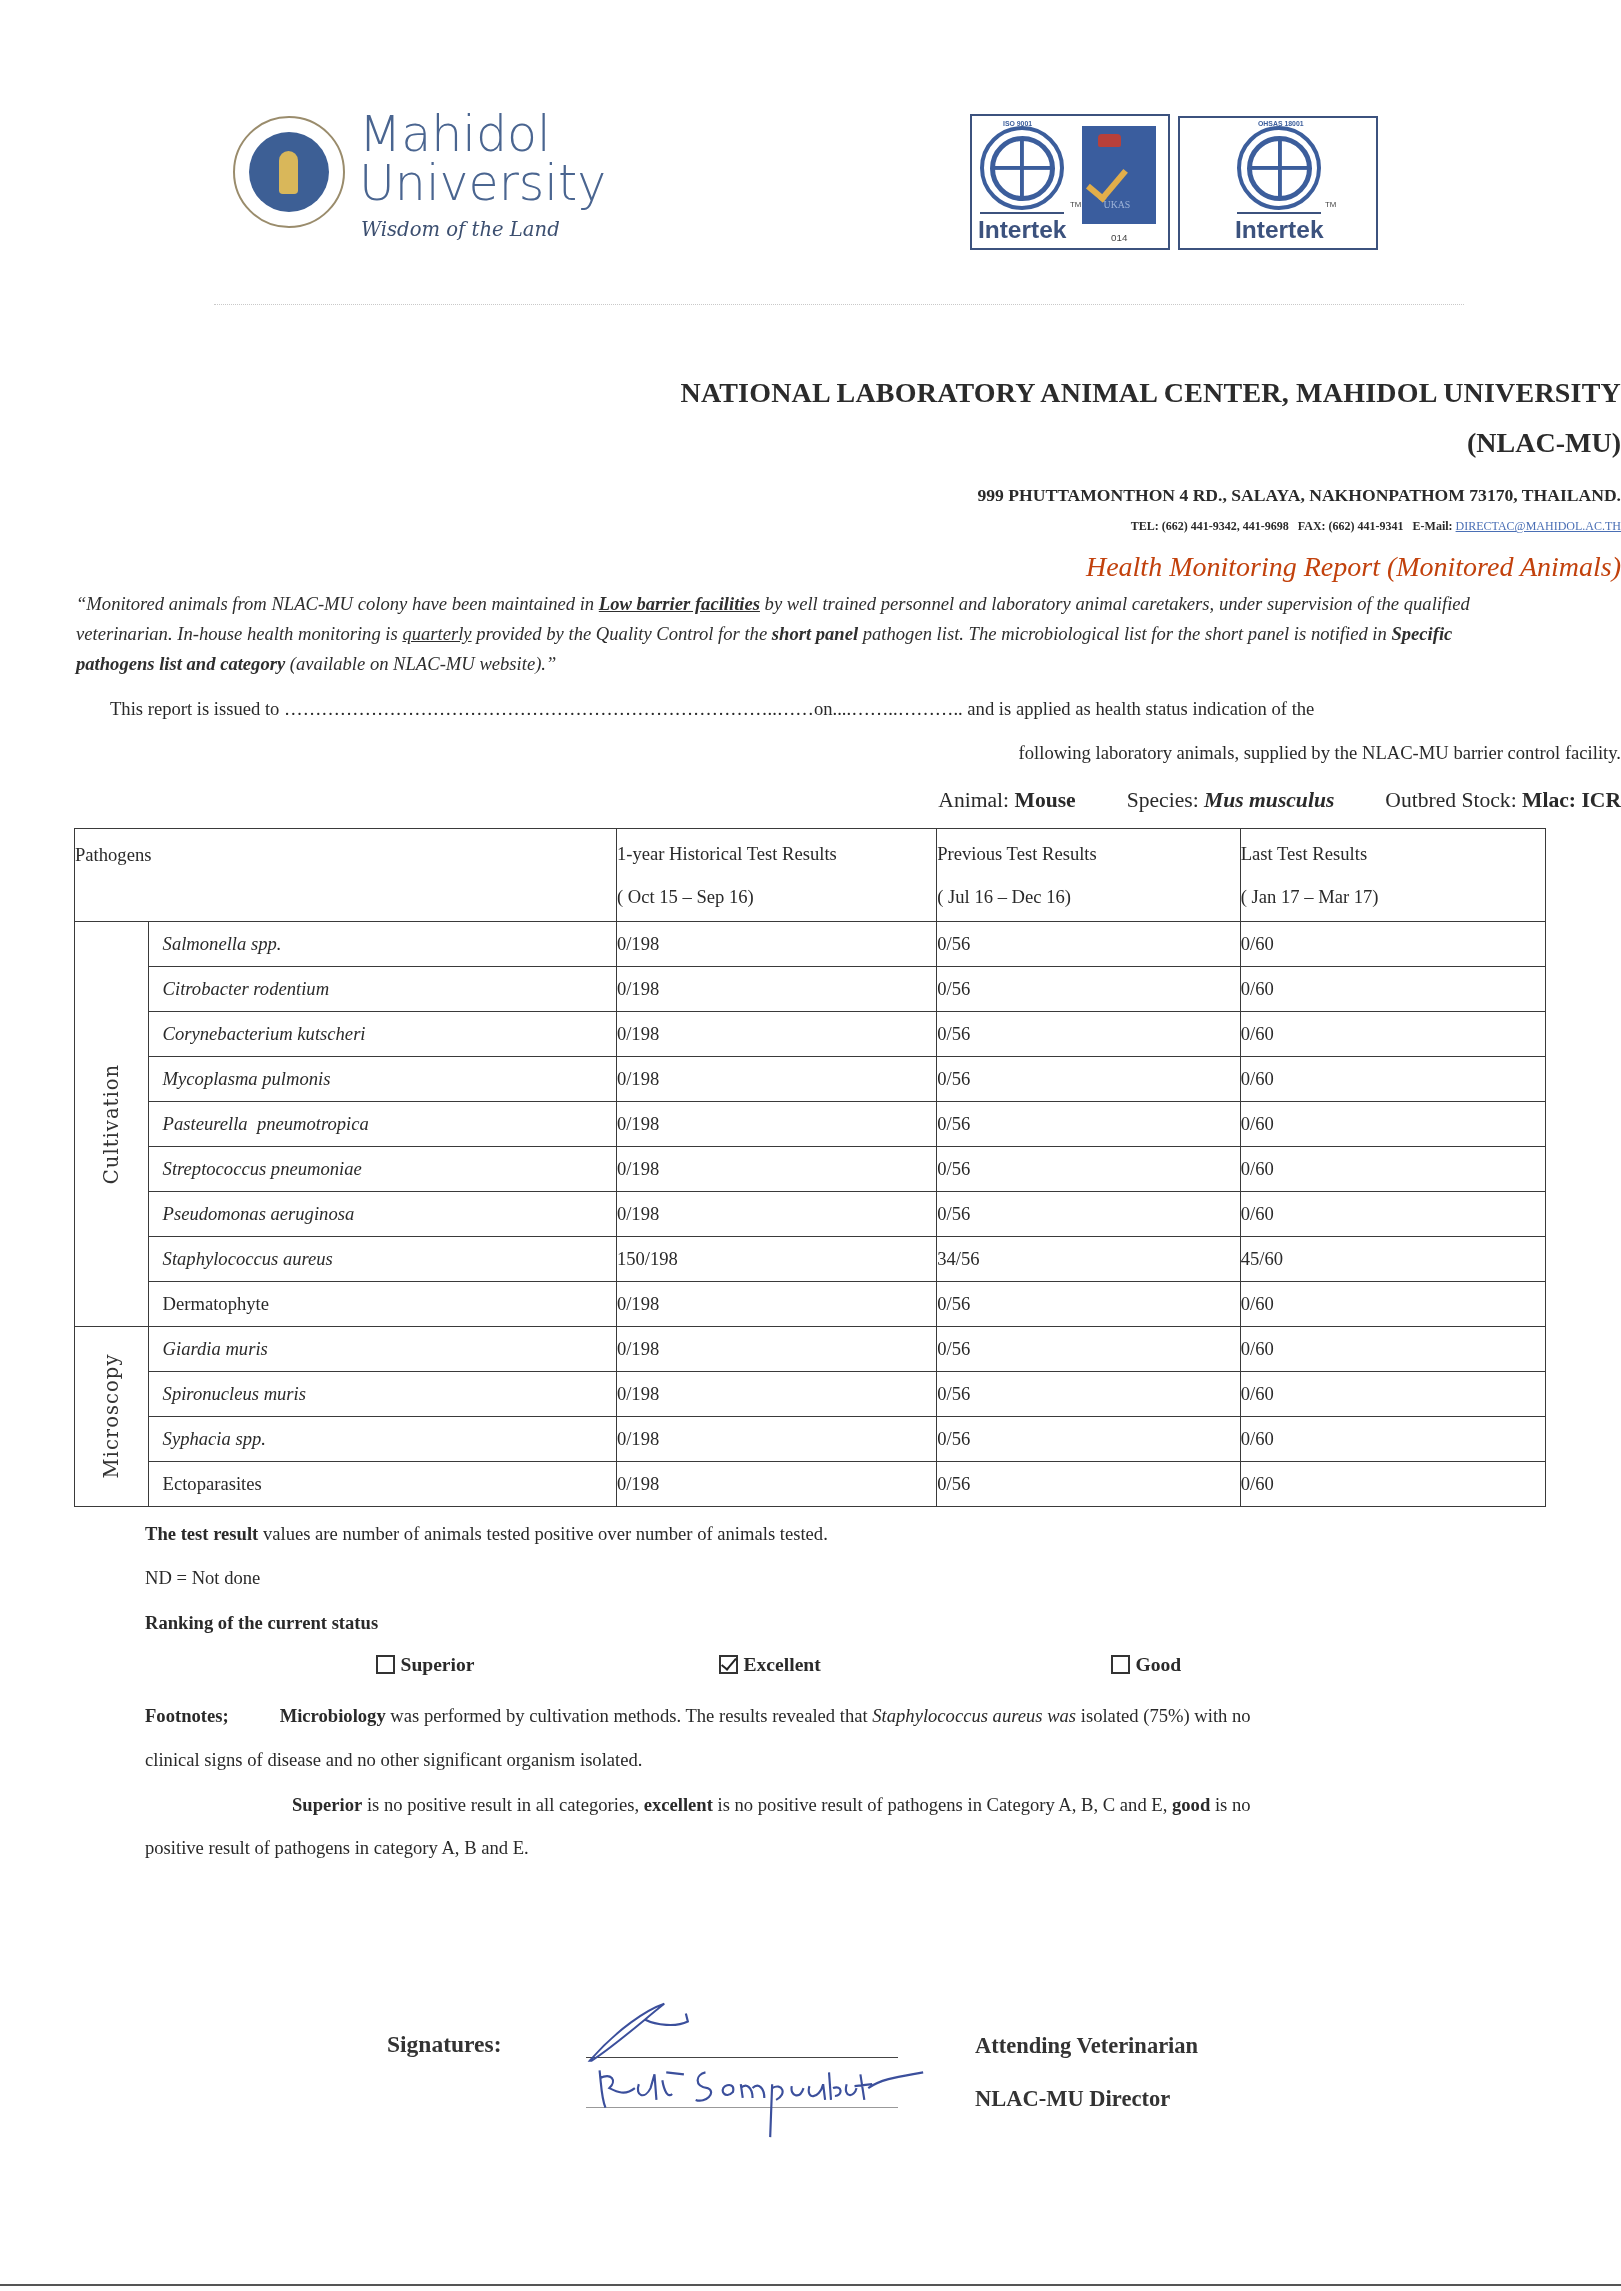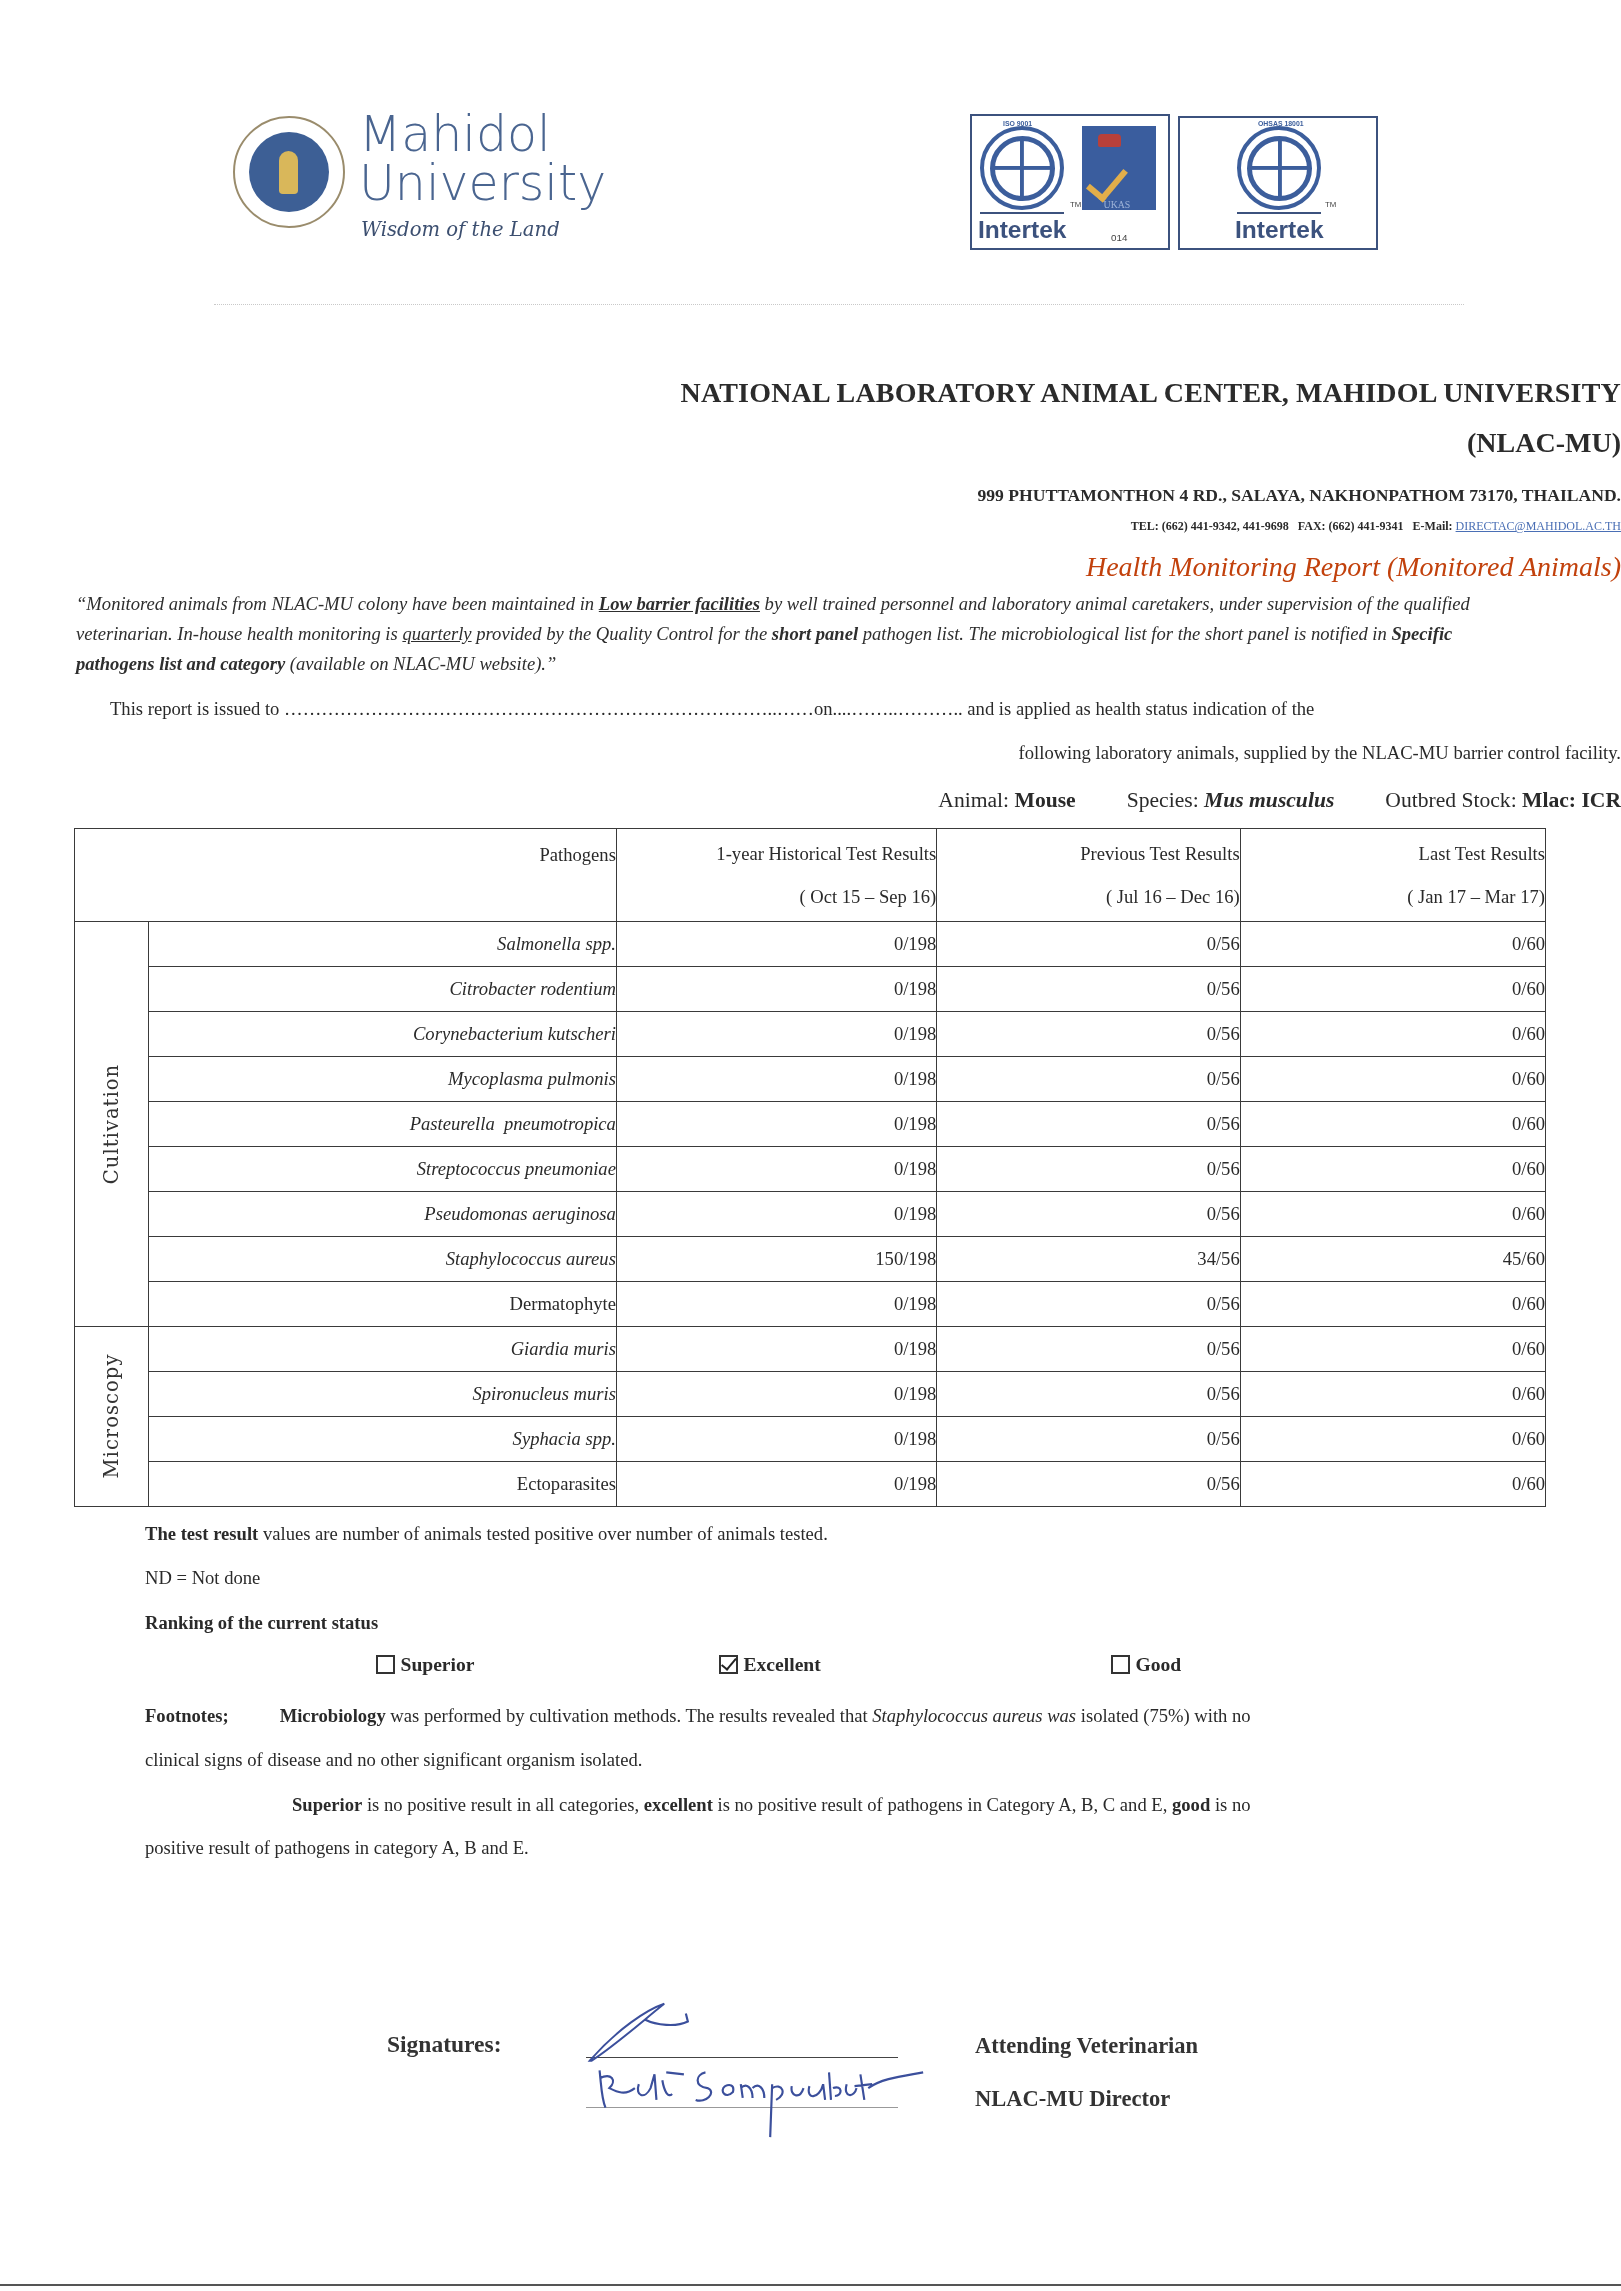--- a/index.html
+++ b/index.html
@@ -49,21 +49,21 @@
   .intro b { font-style:italic; }
   .intro u { }
   .issued { left:110px; top:698px; width:1382px; font-size:18.6px; }
   .following { top:742px; font-size:18.6px; }
   .animal-line { top:788px; font-size:21.6px; }
   .animal-line .sp { display:inline-block; width:51px; }
 
   
   table.results { position:absolute; left:74px; top:828px; border-collapse:collapse; width:1472px;
                   font-family:"Liberation Serif",serif; font-size:18.6px; color:#2a2a2a; }
-  table.results td, table.results th { border:1.6px solid #3a3a3a; text-align:right; font-weight:normal; padding:0; }
+  table.results td, table.results th { border:1.6px solid #3a3a3a; text-align:left; font-weight:normal; padding:0; }
   table.results th { height:88px; vertical-align:middle; line-height:43px; }
   table.results td { height:44px; }
   td.group { width:74px; position:relative; }
   td.group .vlabel { position:absolute; left:50%; top:50%; transform:translate(-50%,-50%) rotate(-90deg);
                      white-space:nowrap; font-size:19.6px; letter-spacing:1px; font-family:"DejaVu Serif",serif; color:#333; }
   td.pathogen { width:457px; text-align:center; padding-left:13.7px !important; }
   td.pathogen.italic { font-style:italic; }
   td.c1 { width:323px; } td.c2 { width:306px; } td.c3 { width:308px; }
 
   .notes { left:145px; font-size:18.6px; }
@@ -92,21 +92,21 @@
 </div>
 <div class="abs mu-motto">Wisdom of the Land</div>
 
 <div class="abs cert" style="left:970px;top:114px;width:196px;height:132px;">
   <div class="globe-ring" style="left:7.8px;top:9.8px;"></div>
   <div class="globe" style="left:17.6px;top:19.6px;"></div>
   <div class="cert-label" style="left:31px;top:3.9px;">ISO 9001</div>
   <div class="tm" style="left:98px;top:84px;">TM</div>
   <div class="cert-rule" style="left:7.8px;top:96px;width:84px;"></div>
   <div class="intertek" style="left:5.9px;top:100px;">Intertek</div>
-  <div class="ukas" style="left:110px;top:9.8px;width:74px;height:84px;">
+  <div class="ukas" style="left:110px;top:9.8px;width:74px;height:98px;">
     <div class="crown"></div>
     <div class="check"></div>
     <div class="ukas-text" style="left:21.6px;top:73px;">UKAS</div>
   </div>
   <div class="tm" style="left:139px;top:116px;font-size:9.8px;">014</div>
 </div>
 
 <div class="abs cert" style="left:1178px;top:116px;width:196px;height:130px;">
   <div class="globe-ring" style="left:57px;top:7.8px;"></div>
   <div class="globe" style="left:67px;top:17.6px;"></div>

